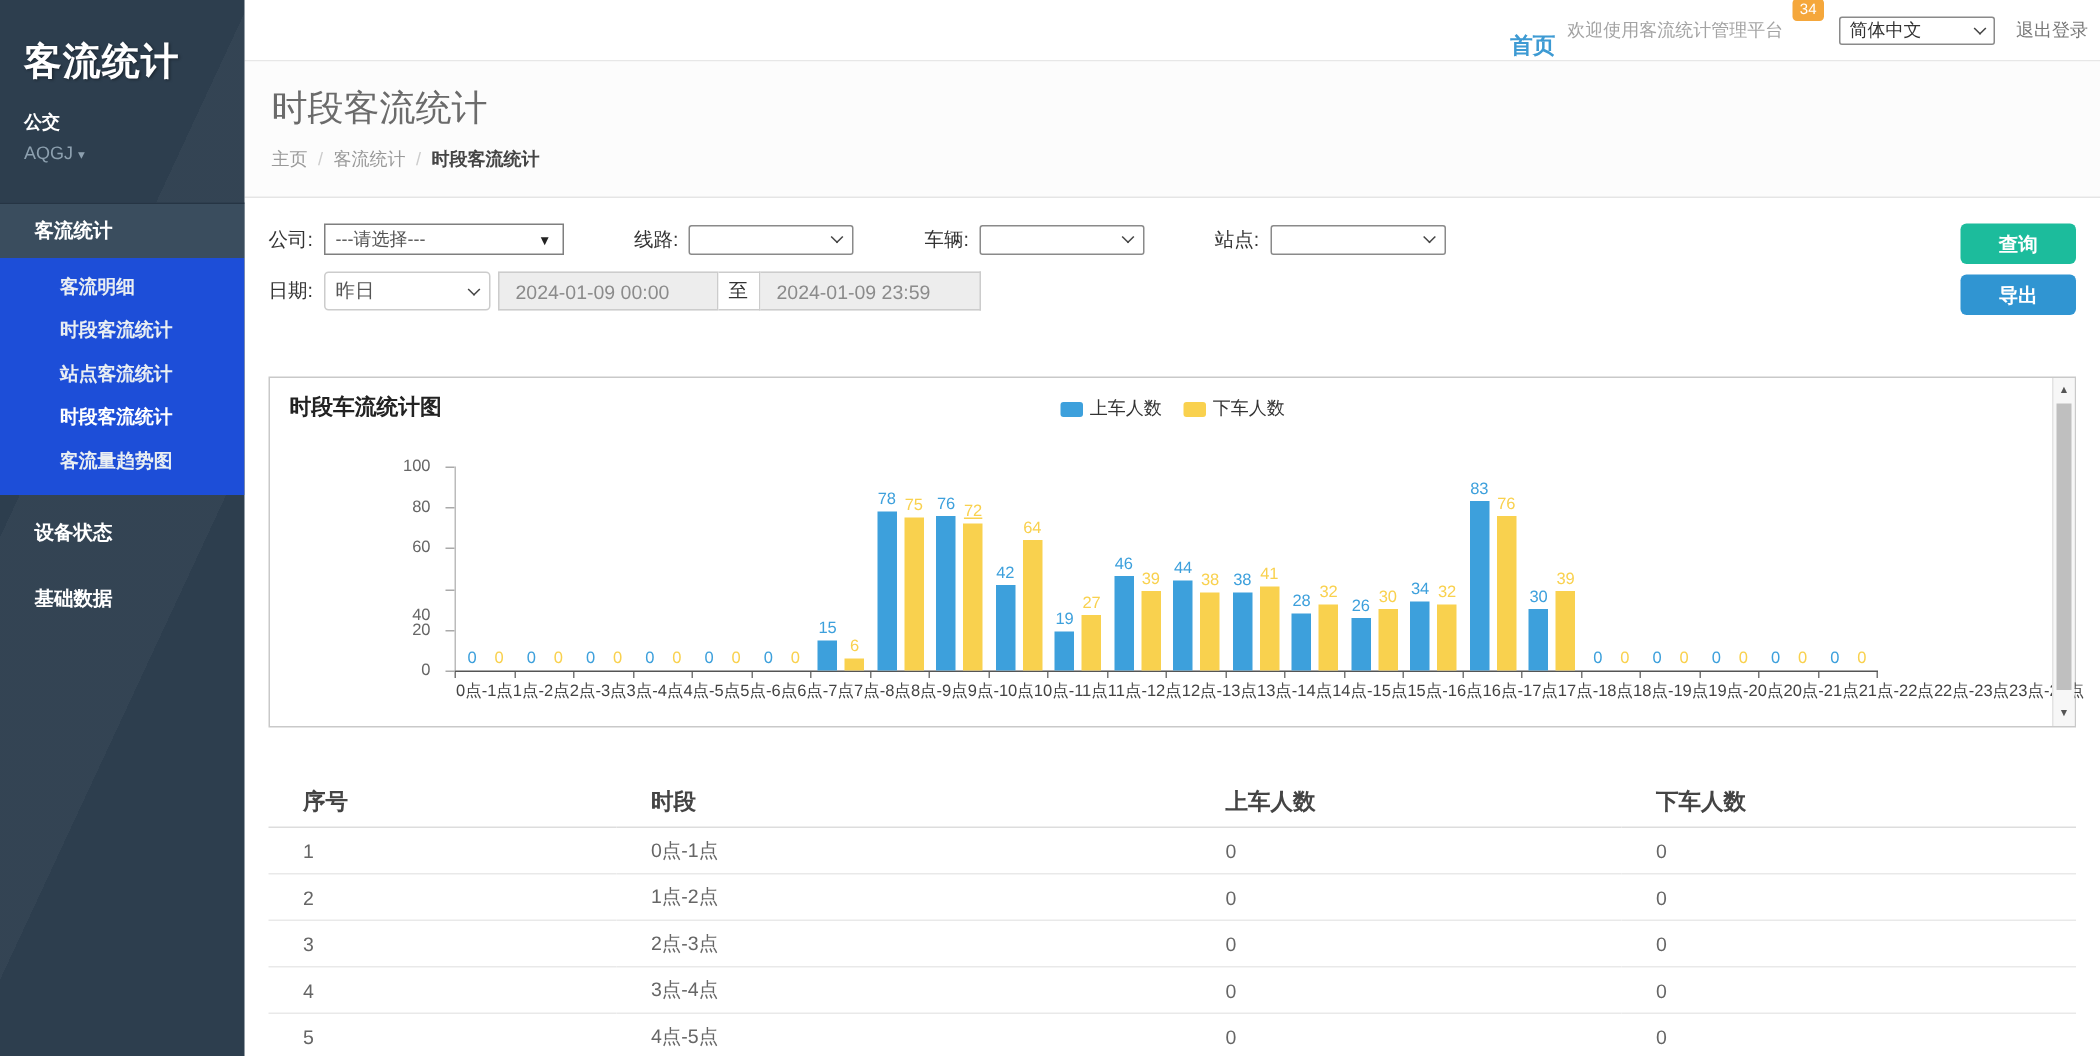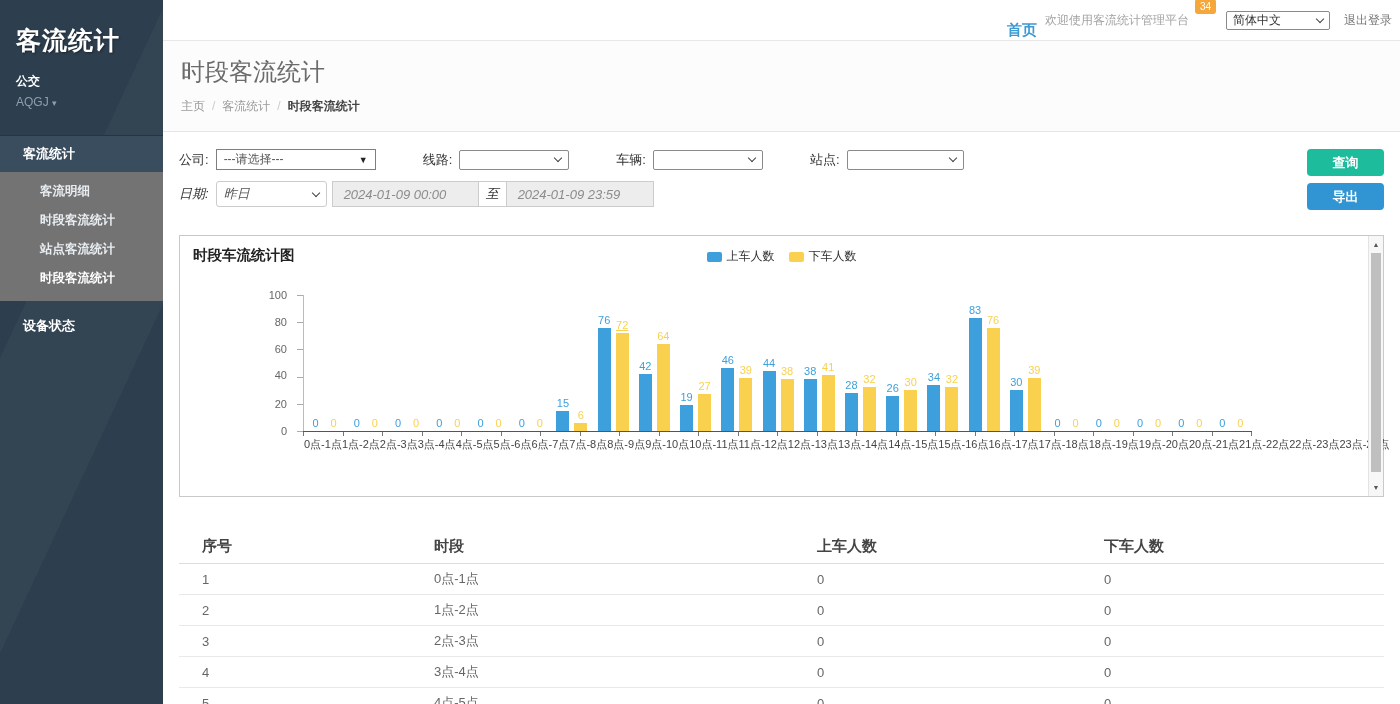--- a/index.html
+++ b/index.html
@@ -12,21 +12,21 @@
   .sidebar::before { content:''; position:absolute; inset:0;
     background:linear-gradient(115deg, transparent 34%, rgba(255,255,255,.03) 34%, rgba(255,255,255,.03) 62%, transparent 62%); pointer-events:none; }
   .logo-area { padding:24px 16px 10px 16px; position:relative; }
   .logo-title { font-size:25px; font-weight:bold; letter-spacing:1px; text-shadow:1px 1px 2px rgba(0,0,0,.4); }
   .org { font-size:12px; font-weight:bold; margin-top:16px; }
   .org-code { font-size:12px; color:#8da0af; margin-top:5px; cursor:pointer; }
   .org-code .caret { font-size:9px; color:#8da0af; }
   .nav { margin-top:16px; position:relative; }
   .nav-parent { background:#3a4d5e; border-top:1px solid #263544; padding:9px 0 9px 23px;
     font-size:13px; font-weight:bold; cursor:pointer; }
-  .submenu { background:#737373; padding:5px 0 8px 0; }
+  .submenu { background:#1d4ed8; padding:5px 0 8px 0; }
   .submenu-item { padding:6px 0 6px 40px; font-size:12.5px; font-weight:bold; color:#e9eef2; cursor:pointer; }
   .submenu-item.active { color:#ffffff; }
   .nav-section { padding:10px 0 10px 23px; font-size:13px; font-weight:bold; margin-top:6px; cursor:pointer; }
 
   
   .main { flex:1; display:flex; flex-direction:column; background:#fff; min-width:0; }
 
   .topbar { height:41px; flex-shrink:0; background:#fff; border-bottom:1px solid #e7e7e7;
     display:flex; align-items:center; justify-content:flex-end; padding-right:8px; }
   .home-link { color:#3d9ad3; font-size:15px; font-weight:bold; margin-right:8px; cursor:pointer;margin-top:20px; }
@@ -45,21 +45,21 @@
   .breadcrumb { margin-top:10px; padding-bottom:16px; font-size:12px; color:#999; }
   .breadcrumb .crumb { color:#999; cursor:pointer; }
   .breadcrumb .crumb.last { color:#444; font-weight:bold; cursor:default; }
   .breadcrumb .sep { color:#ccc; margin:0 7px; }
 
   .content { flex:1; padding:0 16px; position:relative; min-height:0; }
 
   
   .filter-area { position:relative; padding:17px 0 0 0; }
   .frow { display:flex; align-items:center; }
-  .frow + .frow { margin-top:11px;font-style:italic; }
+  .frow + .frow { margin-top:11px; }
   .flabel { font-size:13px; color:#333; margin-right:7px; white-space:nowrap; }
   .fgroup { display:flex; align-items:center; margin-right:47px; }
   .sel { border:1px solid #7f7f7f; background:#fff; height:21px; display:flex; align-items:center;
     justify-content:space-between; padding:0 7px; font-size:12px; color:#555; cursor:pointer; }
   .sel.company { width:160px; border-radius:0; }
   .sel.company .tri { font-size:9px; color:#222; }
   .sel.small { border-radius:2px; height:20px; border-color:#8a8a8a; }
   .sel.w-line { width:110px; } .sel.w-vehicle { width:110px; } .sel.w-station { width:117px; }
   .sel.date-range { width:111px; height:26px; border-color:#ccc; font-size:13px; border-radius:3px;gap:24px; }
   .date-group { display:flex; align-items:stretch; margin-left:5px; }
@@ -67,21 +67,21 @@
     font-size:13px; color:#8b8b8b; display:flex; align-items:center; padding:0 11px; }
   .date-input.end { border-left:none; }
   .to-box { width:28px; background:#fff; border-top:1px solid #ccc; border-bottom:1px solid #ccc;
     border-right:1px solid #ccc; border-left:none; display:flex; align-items:center; justify-content:center;
     font-size:13px; color:#333; }
   .btn-col { position:absolute; right:0; top:17px; display:flex; flex-direction:column; gap:7px; }
   .btn { width:77px; height:27px; border:none; border-radius:4px; color:#fff; font-size:13px;
     font-weight:bold; cursor:pointer; font-family:inherit; }
 
   
-  .chart-panel { margin-top:28px; border:1px solid #c9c9c9; height:262px; position:relative; background:#fff; }
+  .chart-panel { margin-top:44px; border:1px solid #c9c9c9; height:234px; position:relative; background:#fff; }
   .chart-title { position:absolute; left:13px; top:10px; font-size:14.5px; font-weight:bold; color:#222; }
   .legend { position:absolute; top:12px; left:50%; transform:translateX(-50%);
     display:flex; align-items:center; gap:14px; }
   .legend-item { display:flex; align-items:center; gap:5px; cursor:pointer; }
   .legend-swatch { width:15px; height:10px; border-radius:2px; }
   .legend-label { font-size:12px; color:#333; }
 
   .ylabels { position:absolute; left:0; top:59px; height:136px; width:115px; }
   .ylabel { position:absolute; right:8px; font-size:11px; color:#666; line-height:11px; }
   .yhash { position:absolute; left:117px; width:6px; height:1px; background:#aaa; }
@@ -124,22 +124,24 @@
         <span class="caret">▾</span>
       </div>
     </div>
     <div class="nav">
       <div class="nav-parent">客流统计</div>
       <div class="submenu" id="submenu">
           <div class="submenu-item">客流明细</div>
           <div class="submenu-item">时段客流统计</div>
           <div class="submenu-item">站点客流统计</div>
           <div class="submenu-item active">时段客流统计</div>
+          <div class="submenu-item">客流量趋势图</div>
         </div>
       <div class="nav-section">设备状态</div>
+      <div class="nav-section">基础数据</div>
     </div>
   </div>
 
   <div class="main">
 
     <div class="topbar">
       <span class="home-link">首页</span>
       <span class="welcome">欢迎使用客流统计管理平台</span>
       <span class="badge" id="badge" style="background: rgb(245, 167, 59);">34</span>
       <span class="lang-select">
@@ -213,21 +215,21 @@
             <span class="legend-label">上车人数</span>
           </span>
           <span class="legend-item">
             <span class="legend-swatch" id="sw1" style="background: rgb(249, 209, 78);"></span>
             <span class="legend-label">下车人数</span>
           </span>
         </div>
         <div class="ylabels" id="ylabels">
             <div class="ylabel" style="top: 131px;">0</div>
             <div class="ylabel" style="top: 103.8px;">20</div>
-            <div class="ylabel" style="top: 75px;">40</div>
+            <div class="ylabel" style="top: 94px;">40</div>
             <div class="ylabel" style="top: 49.4px;">60</div>
             <div class="ylabel" style="top: 22.2px;">80</div>
             <div class="ylabel" style="top: -5px;">100</div>
           </div>
         <div class="yaxis"></div>
         <div class="xaxis"></div>
         <div class="bars-row" id="bars">
             <div class="slot">
               <div class="bcol">
                 <div class="bval" style="color: rgb(61, 160, 220);">0</div>
@@ -289,20 +291,30 @@
               </div>
             </div>
             <div class="slot">
               <div class="bcol">
                 <div class="bval" style="color: rgb(61, 160, 220);">15</div>
                 <div class="bar" style="height: 20px; background: rgb(61, 160, 220);"></div>
               </div>
               <div class="bcol">
                 <div class="bval" style="color: rgb(249, 209, 78);">6</div>
                 <div class="bar" style="height: 8px; background: rgb(249, 209, 78);"></div>
+              </div>
+            </div>
+            <div class="slot">
+              <div class="bcol">
+                <div class="bval" style="color: rgb(61, 160, 220);">78</div>
+                <div class="bar" style="height: 106px; background: rgb(61, 160, 220);"></div>
+              </div>
+              <div class="bcol">
+                <div class="bval" style="color: rgb(249, 209, 78);">75</div>
+                <div class="bar" style="height: 102px; background: rgb(249, 209, 78);"></div>
               </div>
             </div>
             <div class="slot">
               <div class="bcol">
                 <div class="bval" style="color: rgb(61, 160, 220);">76</div>
                 <div class="bar" style="height: 103px; background: rgb(61, 160, 220);"></div>
               </div>
               <div class="bcol">
                 <div class="bval" style="color: rgb(249, 209, 78); text-decoration: underline;">72</div>
                 <div class="bar" style="height: 98px; background: rgb(249, 209, 78);"></div>

